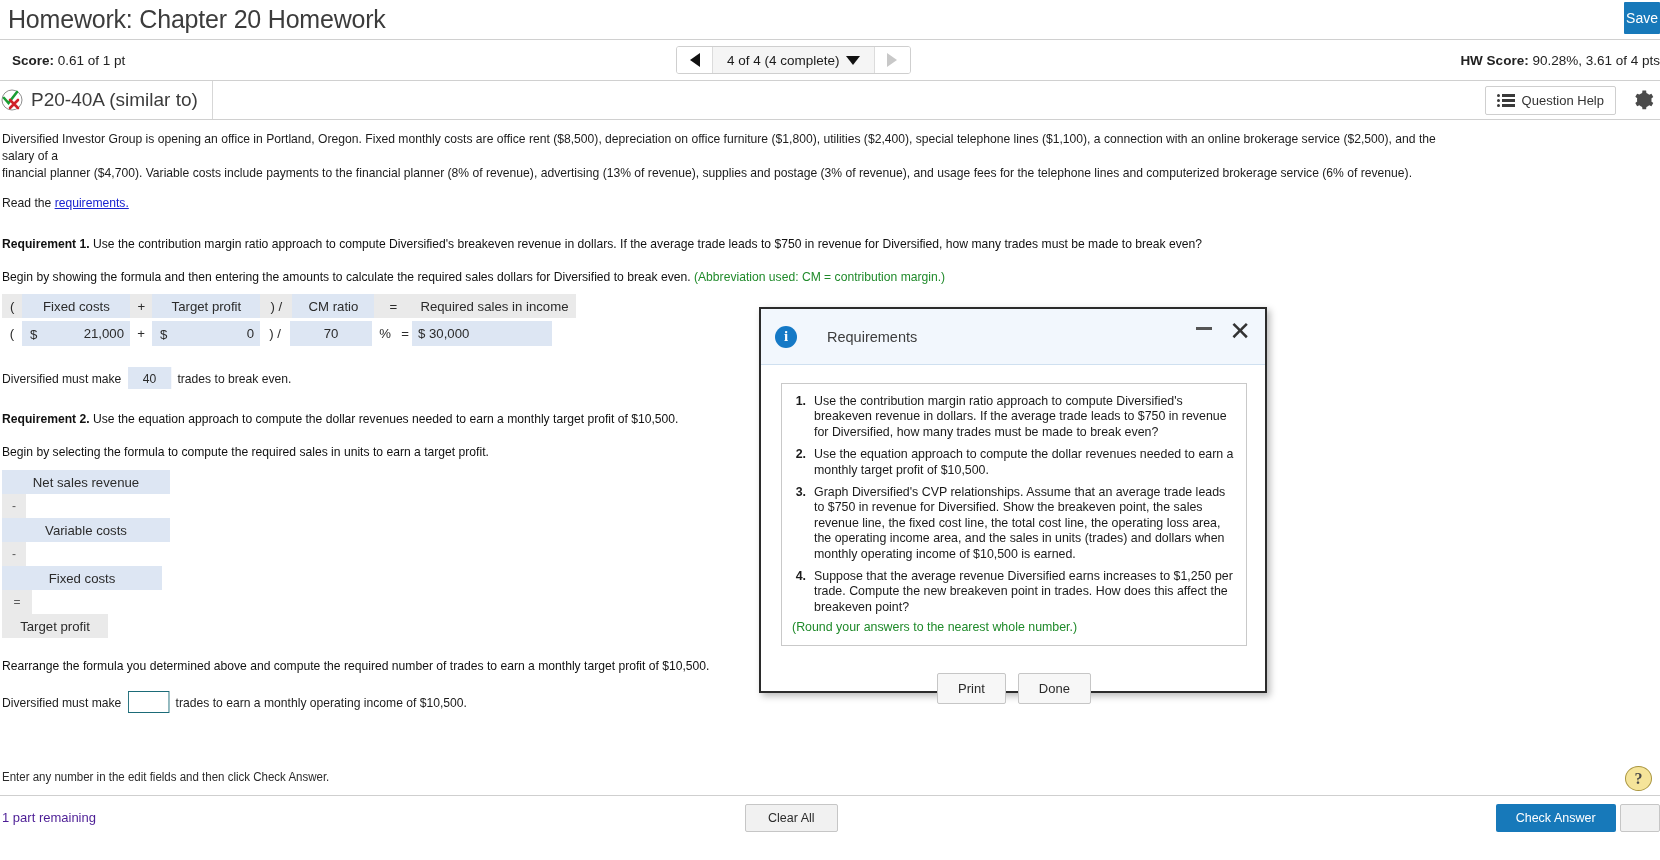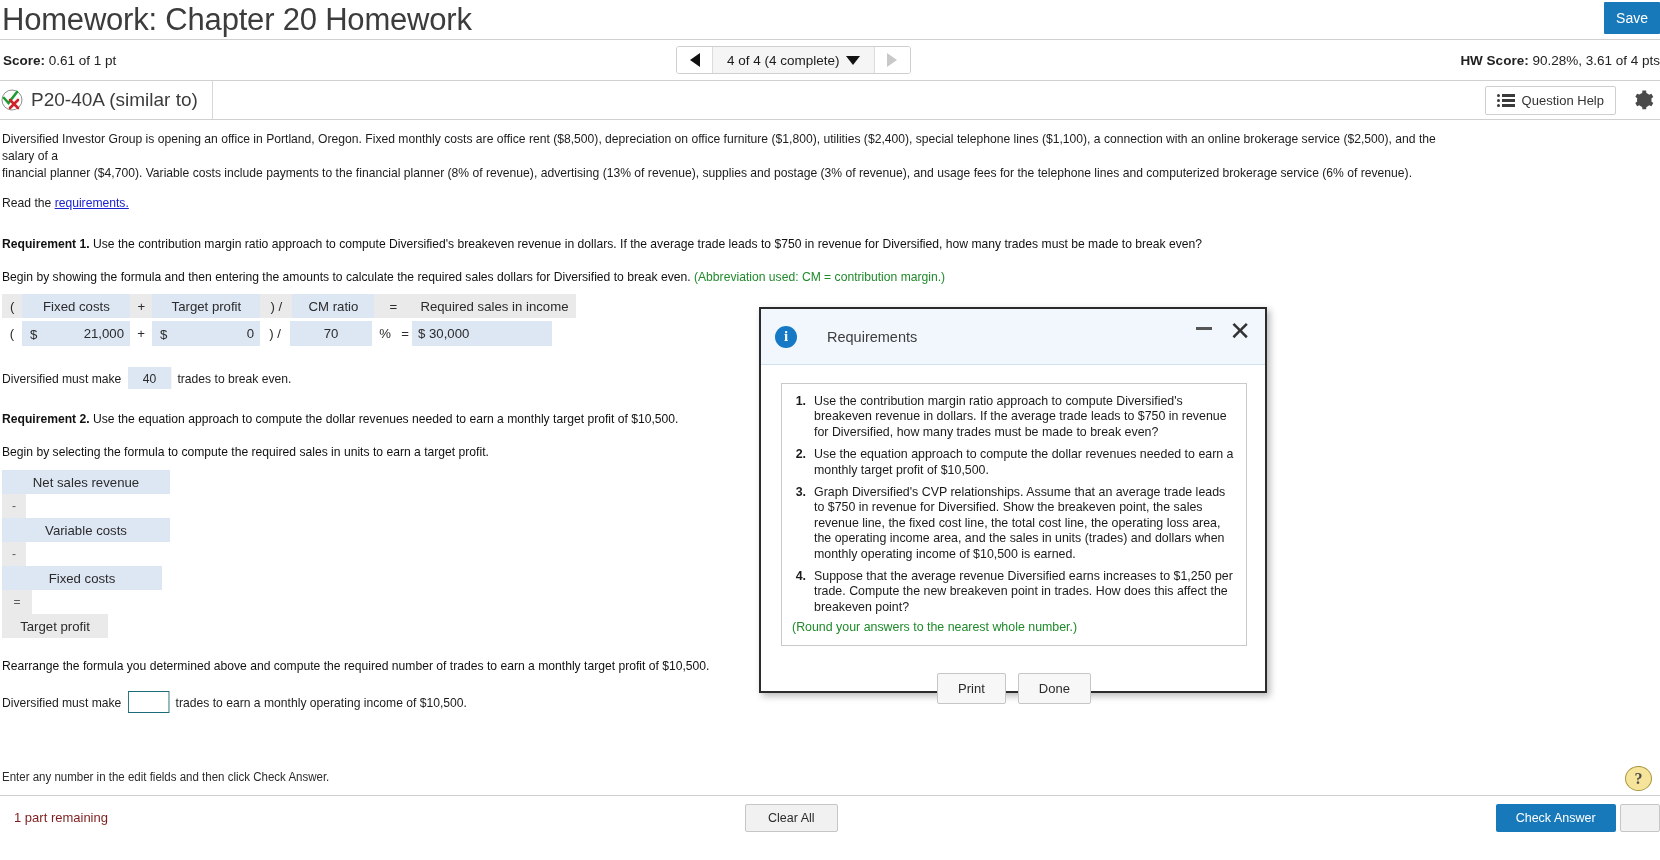--- a/index.html
+++ b/index.html
@@ -13,42 +13,42 @@
   .page { position: relative; width: 1660px; height: 860px; background:#fff; }
 
   
   .titlebar {
     position: relative;
     height: 40px;
     border-bottom: 1px solid #d0d0d0;
     display: flex; align-items: center;
   }
   .hw-title {
-    font-size: 31px; color: #3c3c3c;
+    font-size: 25px; color: #3c3c3c;
     font-family: "Liberation Sans", sans-serif;
-    padding-left: 2px;
+    padding-left: 8px;
     letter-spacing: -0.2px;
     white-space: nowrap;
   }
   .save-btn {
     position: absolute; right: 0px; top: 2px;
     background: #1779ba; color: #fff;
-    border: none; padding: 8px 12px;
+    border: none; padding: 8px 2px;
     font-size: 14px; cursor: pointer;
     font-family: "Liberation Sans", sans-serif;
     border-radius: 1px;
   }
 
   
   .scorebar {
     position: relative; height: 41px;
     border-bottom: 1px solid #d0d0d0;
     display: flex; align-items: center;
   }
-  .score-left { font-size: 13.5px; color: #222; padding-left: 3px; white-space: nowrap; }
+  .score-left { font-size: 13.5px; color: #222; padding-left: 12px; white-space: nowrap; }
   .score-left b { font-weight: bold; }
   .nav-group {
     position: absolute; left: 676px; top: 6px;
     display: flex; align-items: stretch;
     border: 1px solid #cfcfcf; border-radius: 3px;
     background: #fff; overflow: hidden;
     height: 28px;
   }
   .nav-arrow {
     width: 36px; display: flex; align-items: center; justify-content: center;
@@ -202,21 +202,21 @@
   .footer-rule { position:absolute; left:0; top: 795px; width: 1660px; border-top: 1px solid #cfcfcf; }
   .help-bubble {
     position:absolute; right: 8px; top: 766px;
     width: 27px; height: 25px; border-radius: 50%;
     background: #f5e49a; border: 1px solid #a9953f;
     display:flex; align-items:center; justify-content:center;
     font-size: 16px; font-weight: bold; color: #4a4a4a;
     font-family: "Liberation Serif", serif; cursor: pointer;
   }
   .footbar { position:absolute; left:0; top: 796px; width:1660px; height: 64px; background:#fff; }
-  .foot-left { position:absolute; left: 14px; top: 14px; font-size: 13px; color:#7f1d1d; }
+  .foot-left { position:absolute; left: 2px; top: 14px; font-size: 13px; color:#4c1d95; }
   .foot-mid { position:absolute; left: 745px; top: 8px; }
   .foot-mid .mbtn2 {
     border:1px solid #c6c6c6; background:#f1f1f1; color:#2b2b2b;
     font-size: 12.5px; padding: 6px 22px; border-radius:2px; cursor:pointer;
     font-family:"Liberation Sans", sans-serif;
   }
   .foot-right { position:absolute; right: 0px; top: 8px; display:flex; gap:4px; }
   .btn-blue {
     background:#1779ba; color:#fff; border:none; font-size: 12.5px;
     padding: 7px 20px; border-radius:2px; cursor:pointer;

